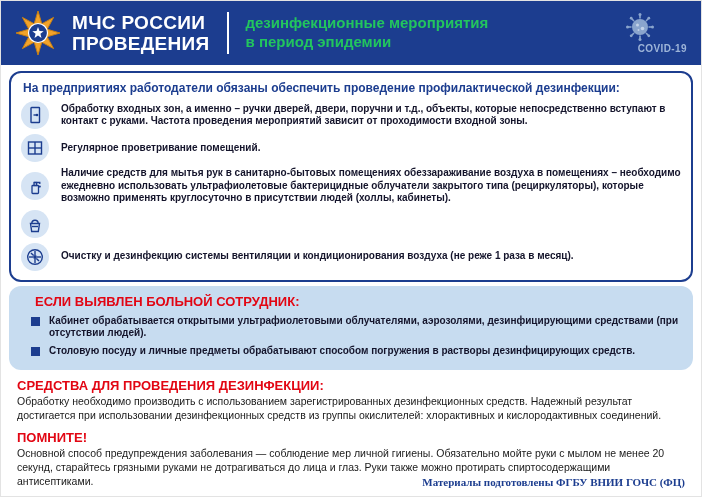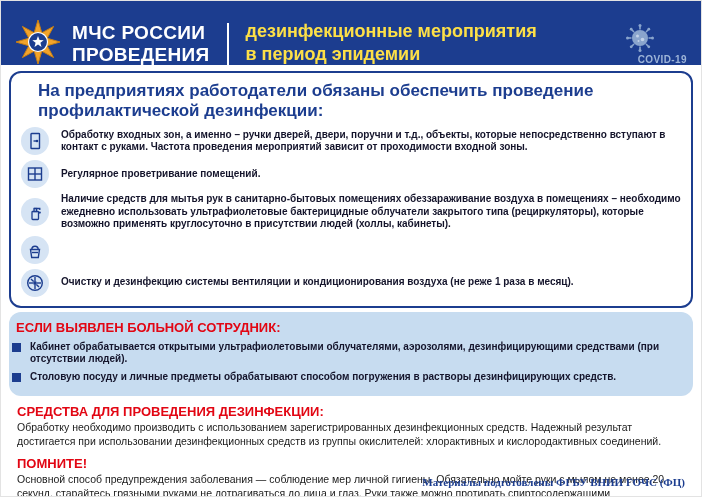--- a/index.html
+++ b/index.html
@@ -1,37 +1,37 @@
 <!DOCTYPE html>
 <html><head>
 <meta charset="utf-8">
 <style>
   * { box-sizing: border-box; margin: 0; padding: 0; }
   html, body { width: 702px; height: 497px; }
   body { font-family: "Liberation Sans", sans-serif; background: #ffffff; }
   .page { position: relative; width: 702px; height: 497px; background: #ffffff; overflow: hidden; border: 1px solid #e3e3e3; }
 
   
-  .header { height: 64px; background: #1c3d8f; display: flex; align-items: flex-end; padding: 0 14px; gap: 11px; }
+  .header { height: 64px; background: #1c3d8f; display: flex; align-items: center; padding: 0 14px; gap: 11px; }
   .emblem { width: 46px; height: 46px; flex: 0 0 auto; }
   .brand { color: #ffffff; font-weight: bold; font-size: 19px; line-height: 1.12; letter-spacing: 0.3px; white-space: nowrap; }
   .hdr-divider { width: 2px; height: 42px; background: #ffffff; margin: 0 6px; flex: 0 0 auto; }
-  .hdr-title { color: #fde047; font-weight: bold; font-size: 18px; line-height: 1.25; }
+  .hdr-title { color: #22c55e; font-weight: bold; font-size: 15px; line-height: 1.25; }
   .covid { margin-left: auto; display: flex; flex-direction: column; align-items: center; gap: 1px; }
   .covid-label { color: #9db4d8; font-weight: bold; font-size: 10px; letter-spacing: 0.4px; padding-left: 44px; }
 
   
   .card1 { margin: 6px 8px 4px 8px; border: 2px solid #1c3d8f; border-radius: 12px; padding: 6px 10px 4px 10px; }
-  .intro-title { color: #1c3d8f; font-weight: bold; font-size: 17px; margin: 2px 0 6px 17px; }
+  .intro-title { color: #1c3d8f; font-weight: bold; font-size: 12px; margin: 2px 0 6px 2px; }
   .item { display: flex; gap: 12px; align-items: center; margin-bottom: 5px; }
   .item-icon { width: 28px; height: 28px; flex: 0 0 auto; border-radius: 50%; background: #d6e4f4; display: flex; align-items: center; justify-content: center; }
   .item-text { font-size: 10px; font-weight: bold; color: #14142b; line-height: 1.25; }
 
   
-  .card2 { margin: 4px 8px; background: #c7dcf0; border-radius: 12px; padding: 8px 14px 8px 3px; }
+  .card2 { margin: 4px 8px; background: #c7dcf0; border-radius: 12px; padding: 8px 14px 8px 22px; }
   .sick-title { color: #e20613; font-weight: bold; font-size: 13px; margin: 0 0 6px 4px; }
   .bullet-row { display: flex; gap: 9px; align-items: flex-start; margin-bottom: 5px; }
   .bullet-sq { width: 9px; height: 9px; background: #1c3d8f; flex: 0 0 auto; margin-top: 2px; }
   .bullet-text { font-size: 10px; font-weight: bold; color: #14142b; line-height: 1.25; }
 
   
   .section { padding: 4px 16px 0 16px; }
   .section-title { color: #e20613; font-weight: bold; font-size: 13px; margin-bottom: 2px; }
   .section-text { font-size: 10.5px; color: #1a1a1a; line-height: 1.3; }
 

